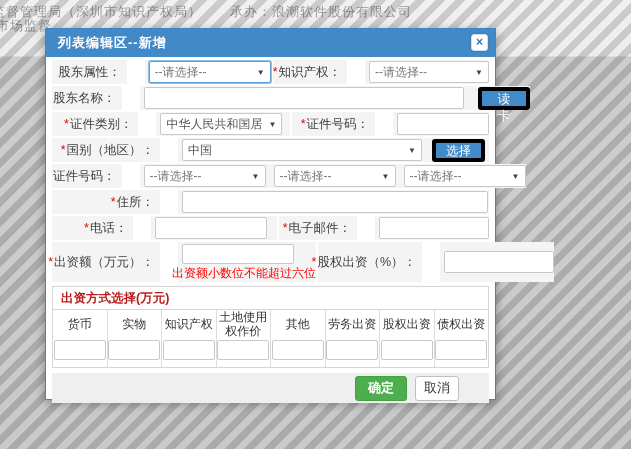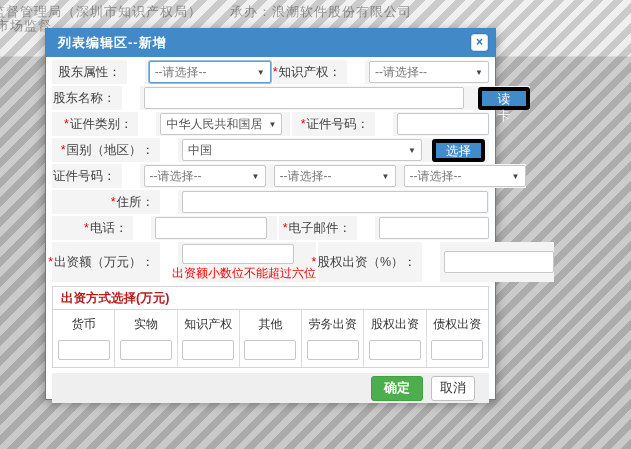--- a/index.html
+++ b/index.html
@@ -68,21 +68,21 @@
   .pay-title { font-weight: bold; font-size: 12.5px; color: #b91c1c; padding: 3px 8px 2px; border-bottom: 1px solid #d5d5d5; }
   .pay-grid { display: flex; }
   .pay-col { flex: 1; border-left: 1px solid #ddd; }
   .pay-col:first-child { border-left: none; }
   .pay-head { height: 30px; display: flex; align-items: center; justify-content: center; text-align: center; font-size: 12px; color: #333; line-height: 1.15; padding: 0 2px; }
   .pay-inp-wrap { height: 27px; display: flex; justify-content: center; align-items: flex-start; }
   .pay-inp { width: 52px; height: 20px; background: #fff; border: 1px solid #c8c8c8; border-radius: 2px; font-size: 12px; padding: 0 3px; }
   
   .modal-footer {
     margin-top: 5px; height: 30px; background: #efefef;
-    display: flex; align-items: center; justify-content: flex-end; gap: 8px; padding-right: 14px;
+    display: flex; align-items: center; justify-content: flex-end; gap: 8px; padding-right: 30px;
   }
   .btn-ok { background: #4cae4c; border: 1px solid #43a143; color: #fff; font-weight: bold; width: 52px; height: 25px; border-radius: 3px; font-size: 13px; cursor: pointer; }
   .btn-cancel { background: #fff; border: 1px solid #bfbfbf; color: #333; width: 44px; height: 25px; border-radius: 3px; font-size: 13px; cursor: pointer; }
 </style>
 </head>
 <body>
 
 <div class="bg-text bg-line1">监督管理局（深圳市知识产权局）　　承办：浪潮软件股份有限公司</div>
 <div class="bg-text bg-line2">市场监督</div>
 <div class="stripes"></div>
@@ -244,20 +244,26 @@
               <input class="pay-inp" style="">
             </div>
         </div>
         <div class="pay-col">
           <div class="pay-head">知识产权</div>
           <div class="pay-inp-wrap">
               <input class="pay-inp" style="">
             </div>
         </div>
         <div class="pay-col">
+          <div class="pay-head">土地使用权作价</div>
+          <div class="pay-inp-wrap">
+              <input class="pay-inp" style="">
+            </div>
+        </div>
+        <div class="pay-col">
           <div class="pay-head">其他</div>
           <div class="pay-inp-wrap">
               <input class="pay-inp" style="">
             </div>
         </div>
         <div class="pay-col">
           <div class="pay-head">劳务出资</div>
           <div class="pay-inp-wrap">
               <input class="pay-inp" style="">
             </div>

